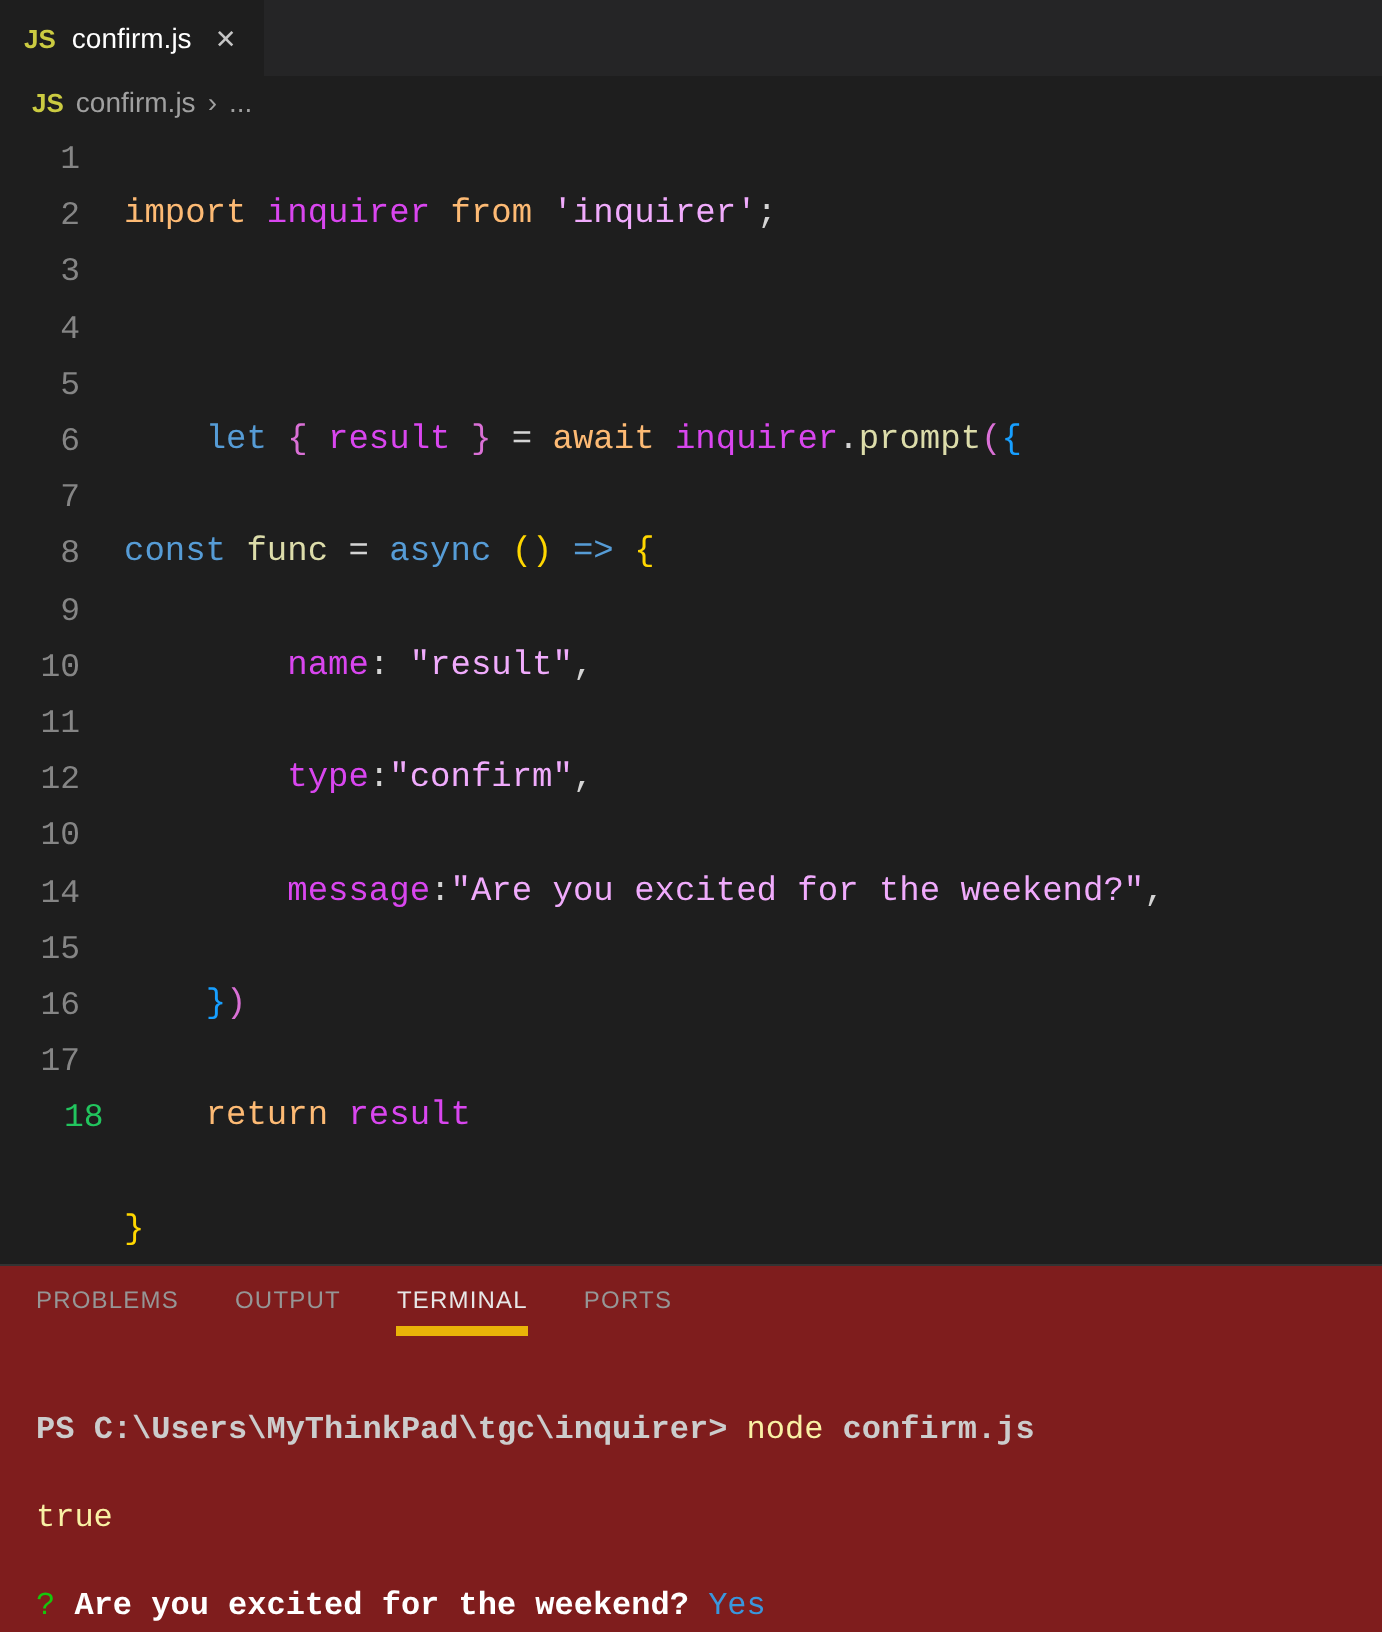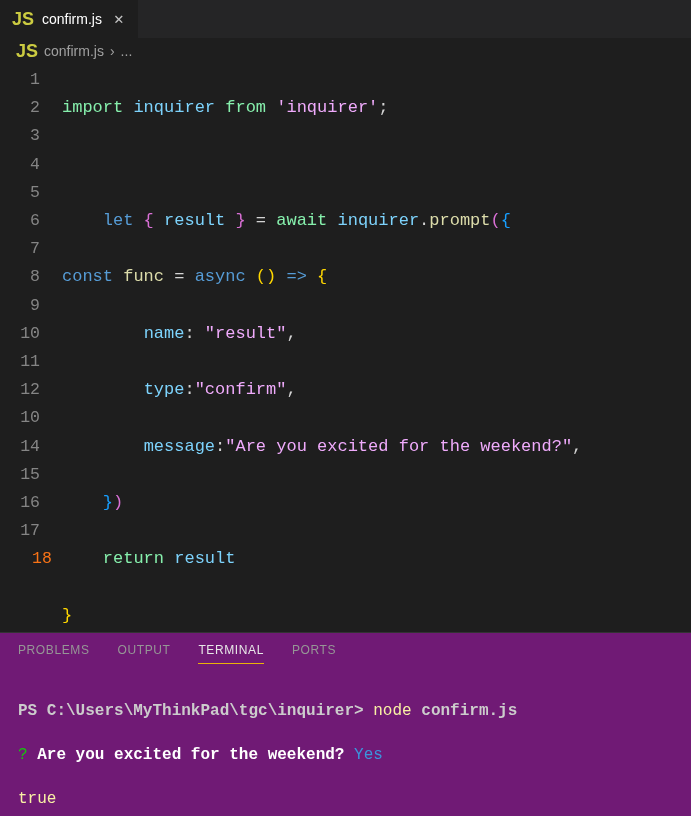--- a/index.html
+++ b/index.html
@@ -22,21 +22,21 @@
   background: #1e1e1e;
   display: flex;
   align-items: center;
   padding: 0 10px 0 12px;
   gap: 8px;
   border-right: 1px solid #252526;
 }
 .tab-icon-js {
   color: #cbcb41;
   font-weight: bold;
-  font-size: 18px;
+  font-size: 13px;
   font-family: sans-serif;
 }
 .tab-label {
   color: #ffffff;
   font-size: 14px;
   font-family: -apple-system, 'Segoe UI', sans-serif;
 }
 .tab-close {
   color: #c5c5c5;
   font-size: 16px;
@@ -64,58 +64,58 @@
 }
 .gutter {
   width: 62px;
   text-align: right;
   color: #858585;
   font-size: 16.5px;
   line-height: 28.2px;
   padding-right: 22px;
   user-select: none;
 }
-.gutter .current { color: #f97316; margin-left: 32px; }
+.gutter .current { color: #22c55e; margin-left: 32px; }
 .code {
   font-size: 17px;
   line-height: 28.2px;
   white-space: pre;
   flex: 1;
 }
-.tk-kw { color: #86efac; }        
-.tk-id { color: #7dd3fc; }        
+.tk-kw { color: #fdba74; }        
+.tk-id { color: #d946ef; }        
 .tk-str { color: #f0abfc; }       
 .tk-const { color: #569cd6; }     
 .tk-fn { color: #dcdcaa; }        
 .tk-punc { color: #d4d4d4; }      
 .tk-brace-y { color: #ffd700; }   
 .tk-brace-p { color: #da70d6; }   
 .tk-brace-b { color: #179fff; }
 
 .panel {
   position: absolute;
   bottom: 0;
   left: 0;
   right: 0;
   height: 184px;
   border-top: 1px solid #333;
-  background: #701a75;
+  background: #7f1d1d;
 }
 .panel-tabs {
   display: flex;
   gap: 28px;
   padding: 10px 18px 8px 18px;
   font-size: 12px;
   font-family: -apple-system, 'Segoe UI', sans-serif;
   color: #969696;
   letter-spacing: 0.6px;
 }
 .panel-tab.active {
   color: #e7e7e7;
-  border-bottom: 1px solid #eab308;
+  border-bottom: 5px solid #eab308;
   padding-bottom: 6px;
 }
 .terminal {
   padding: 6px 18px;
   font-size: 16px;
   line-height: 22px;
   white-space: pre;
 }
 .term-fg { color: #cccccc; font-weight: bold; }
 .term-bold { color: #ffffff; font-weight: bold; }
@@ -186,17 +186,17 @@
 
 <div class="panel">
   <div class="panel-tabs">
     <span class="panel-tab">PROBLEMS</span>
     <span class="panel-tab">OUTPUT</span>
     <span class="panel-tab active">TERMINAL</span>
     <span class="panel-tab">PORTS</span>
   </div>
   <div class="terminal">
 <div><span class="term-fg">PS </span><span class="term-fg">C:\Users\MyThinkPad\tgc\inquirer&gt; </span><span class="term-yellow">node</span><span class="term-fg"> confirm.js</span></div>
+<div><span class="term-yellow">true</span></div>
 <div><span class="term-green">?</span><span class="term-bold"> Are you excited for the weekend? </span><span class="term-cyan">Yes</span></div>
-<div><span class="term-yellow">true</span></div>
 
   </div>
 </div>
 
 </body></html>

